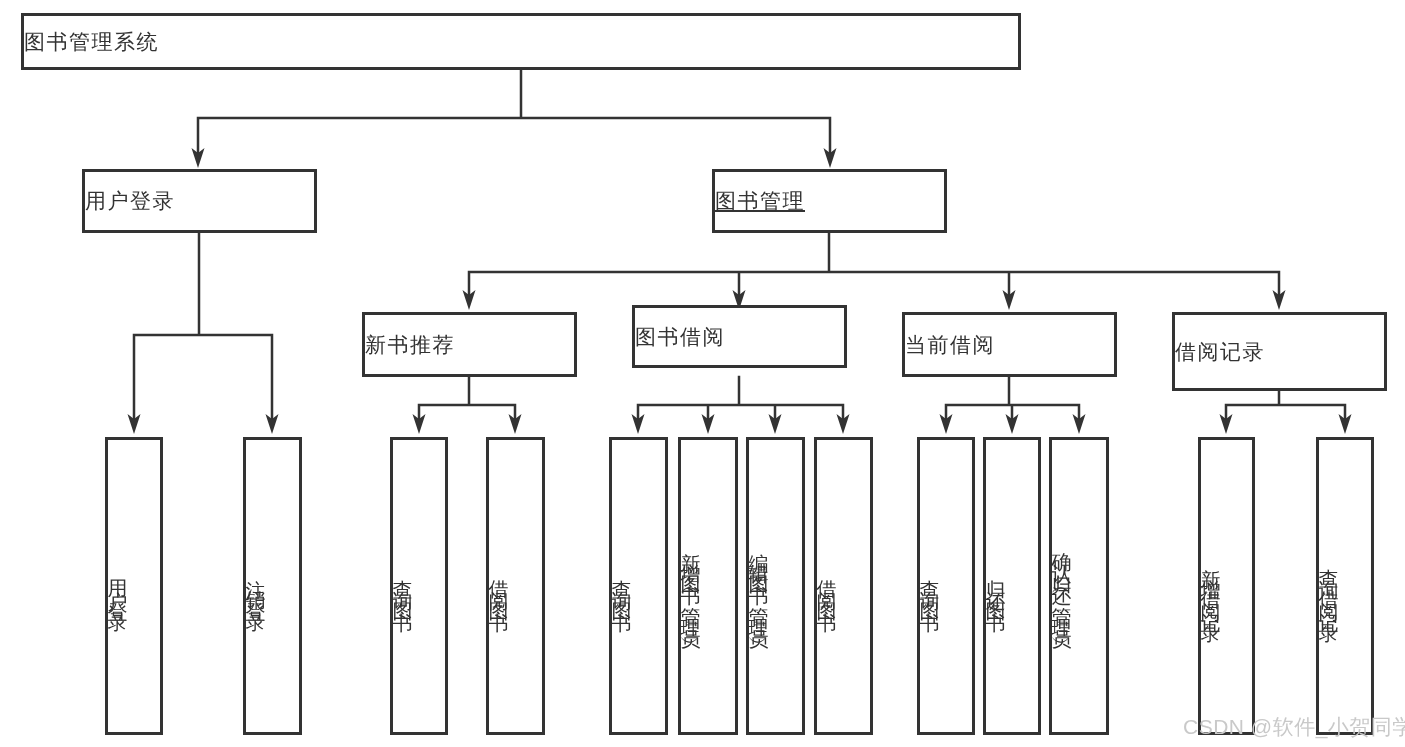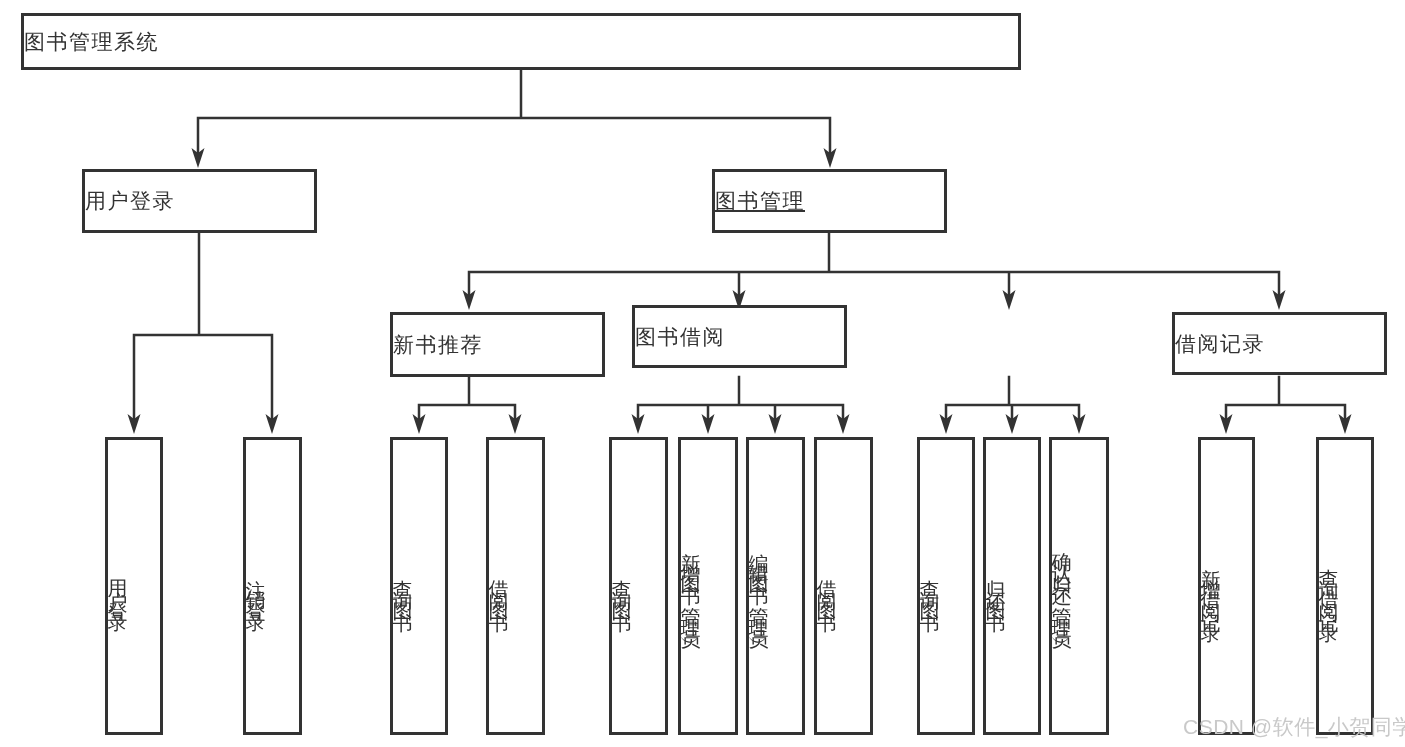--- a/index.html
+++ b/index.html
@@ -32,24 +32,24 @@
     writing-mode:vertical-rl;
     text-orientation:mixed;
     font-size:20px;
     line-height:1;
     letter-spacing:11px;
   }
   
   .n-root{left:21px;top:13px;width:1000px;height:57px;}
   .n-user-login{left:82px;top:169px;width:235px;height:64px;}
   .n-book-mgmt{left:712px;top:169px;width:235px;height:64px;text-decoration:underline;}
-  .n-new-book-rec{left:362px;top:312px;width:215px;height:65px;margin-left:28px;}
+  .n-new-book-rec{left:362px;top:312px;width:215px;height:65px;}
   .n-book-borrow{left:632px;top:305px;width:215px;height:63px;}
   .n-current-borrow{left:902px;top:312px;width:215px;height:65px;}
-  .n-borrow-record{left:1172px;top:312px;width:215px;height:63px;}
+  .n-borrow-record{left:1172px;top:312px;width:215px;height:79px;}
   .leaf{top:437px;height:298px;}
   .n-leaf-login{left:105px;width:58px;}
   .n-leaf-logout{left:243px;width:59px;}
   .n-leaf-rec-query{left:390px;width:58px;}
   .n-leaf-rec-borrow{left:486px;width:59px;}
   .n-leaf-bb-query{left:609px;width:59px;}
   .n-leaf-bb-add{left:678px;width:60px;}
   .n-leaf-bb-edit{left:746px;width:59px;}
   .n-leaf-bb-borrow{left:814px;width:59px;}
   .n-leaf-cb-query{left:917px;width:58px;}
@@ -108,20 +108,23 @@
   <div class="node h-node n-book-mgmt">
     <span>图书管理</span>
   </div>
 
   <div class="node h-node n-new-book-rec">
     <span>新书推荐</span>
   </div>
   <div class="node h-node n-book-borrow">
     <span>图书借阅</span>
   </div>
+  <div class="node h-node n-current-borrow">
+    <span>当前借阅</span>
+  </div>
   <div class="node h-node n-borrow-record">
     <span>借阅记录</span>
   </div>
 
   <div class="node v-node leaf n-leaf-login">
     <span class="vlabel">用户登录</span>
   </div>
   <div class="node v-node leaf n-leaf-logout">
     <span class="vlabel">注销登录</span>
   </div>

